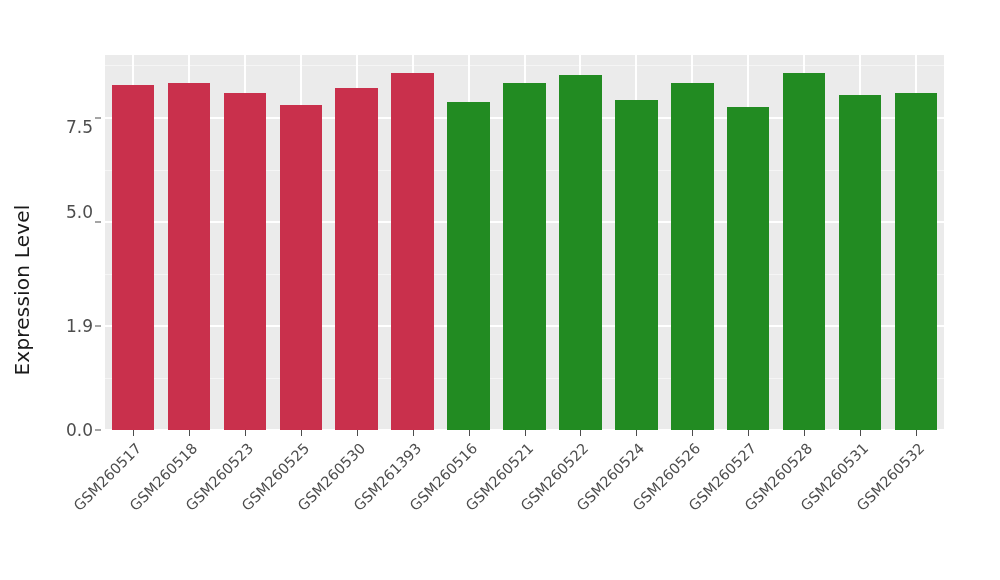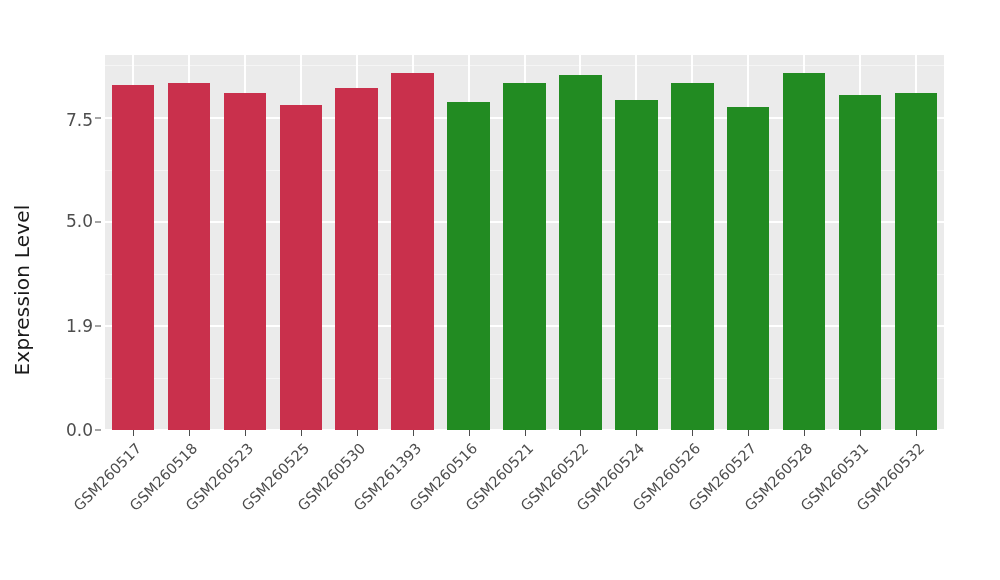--- a/index.html
+++ b/index.html
@@ -131,23 +131,23 @@
 
 <div id="chart-root">
 
   <div id="y-axis-title">Expression Level</div>
 
   <div id="y-axis">
       <div class="y-tick" style="top: 430px;">0.0</div>
       <div class="y-tick-mark" style="top: 430px;"></div>
       <div class="y-tick" style="top: 325.833px;">1.9</div>
       <div class="y-tick-mark" style="top: 325.833px;"></div>
-      <div class="y-tick" style="top: 221px;">5.0</div>
+      <div class="y-tick" style="top: 212px;">5.0</div>
       <div class="y-tick-mark" style="top: 221.667px;"></div>
-      <div class="y-tick" style="top: 120px;">7.5</div>
+      <div class="y-tick" style="top: 127px;">7.5</div>
       <div class="y-tick-mark" style="top: 117.5px;"></div>
     </div>
 
   <div id="panel">
       <div class="grid-minor-h" style="top: 322.917px;"></div>
       <div class="grid-minor-h" style="top: 218.75px;"></div>
       <div class="grid-minor-h" style="top: 114.583px;"></div>
       <div class="grid-minor-h" style="top: 10.4167px;"></div>
       <div class="grid-major-h" style="top: 374px;"></div>
       <div class="grid-major-h" style="top: 269.833px;"></div>

